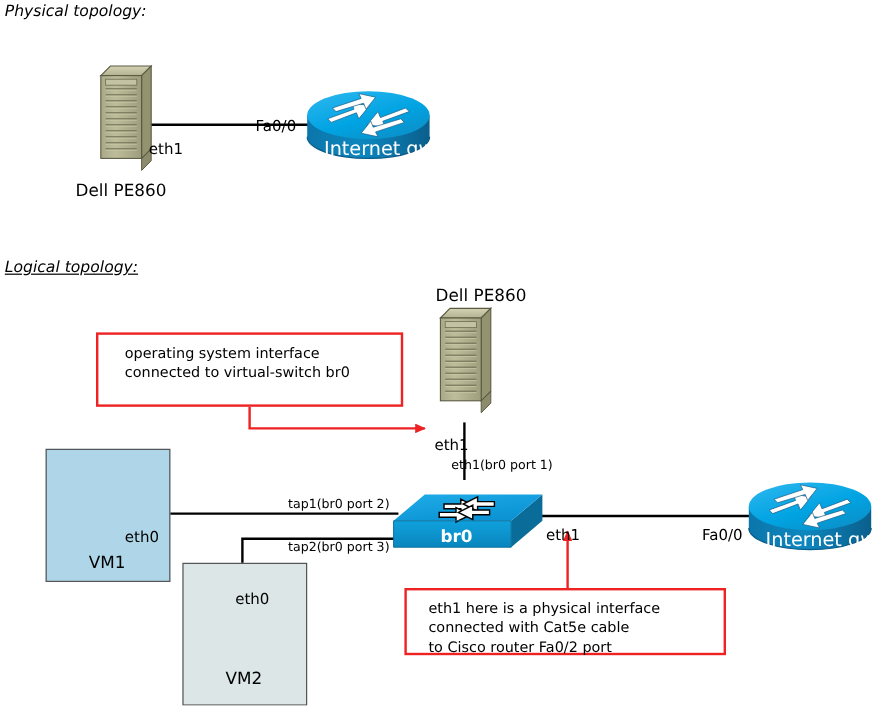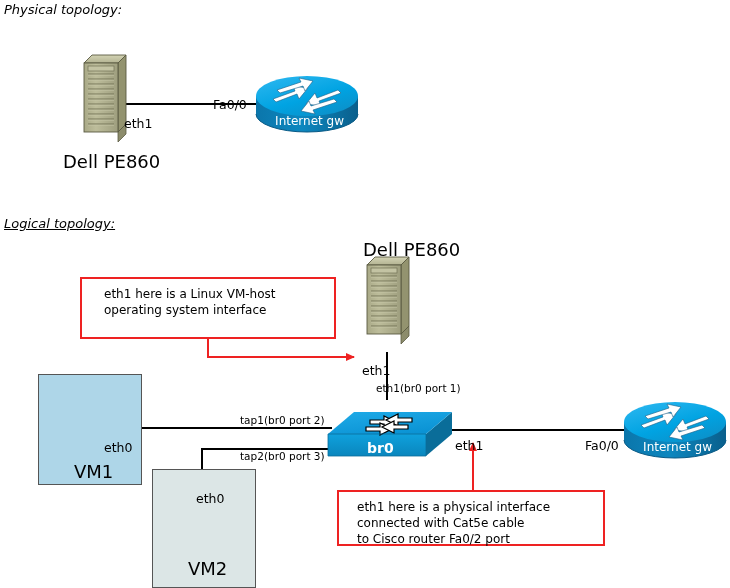--- a/index.html
+++ b/index.html
@@ -25,44 +25,44 @@
     font-style: italic;
     font-size: 13px;
     color: #000;
     white-space: nowrap;
   }
   #title-physical { left: 4px; top: 2px; font-style: italic; }
   #title-logical  { left: 4px; top: 216px; text-decoration: underline; }
 
   .node-label {
     position: absolute;
-    font-size: 18px;
+    font-size: 14px;
     color: #000;
     white-space: nowrap;
   }
   .iface-label {
     position: absolute;
     font-size: 12.5px;
     color: #000;
     white-space: nowrap;
     background: transparent;
     margin-top: 10px;
   }
   .small-iface-label {
     position: absolute;
     font-size: 10.5px;
     color: #000;
     white-space: nowrap;
   }
   .router-caption {
     position: absolute;
-    font-size: 12px;
+    font-size: 16px;
     color: #ffffff;
     white-space: nowrap;
-    text-align: right;
+    text-align: center;
   }
   .switch-caption {
     position: absolute;
     font-size: 14px;
     font-weight: bold;
     color: #ffffff;
     white-space: nowrap;
   }
   .callout {
     position: absolute;
@@ -290,21 +290,21 @@
 
 <div class="vmbox" id="vm1-box"></div>
 <div class="node-label" style="left:74px; top:461px;">VM1</div>
 <div class="iface-label" style="left:104px; top:430px;">eth0</div>
 
 <div class="vmbox" id="vm2-box"></div>
 <div class="node-label" style="left:188px; top:558px;">VM2</div>
 <div class="iface-label" style="left:196px; top:481px;">eth0</div>
 
 <div class="callout" id="callout-1">
-  <div>eth1 here is a Linux VM-host</div>
   <div>operating system interface</div>
+  <div>connected to virtual-switch br0</div>
 </div>
 
 <div class="callout" id="callout-2">
   <div>eth1 here is a physical interface</div>
   <div>connected with Cat5e cable</div>
   <div>to Cisco router Fa0/2 port</div>
 </div>
 
 </body></html>

